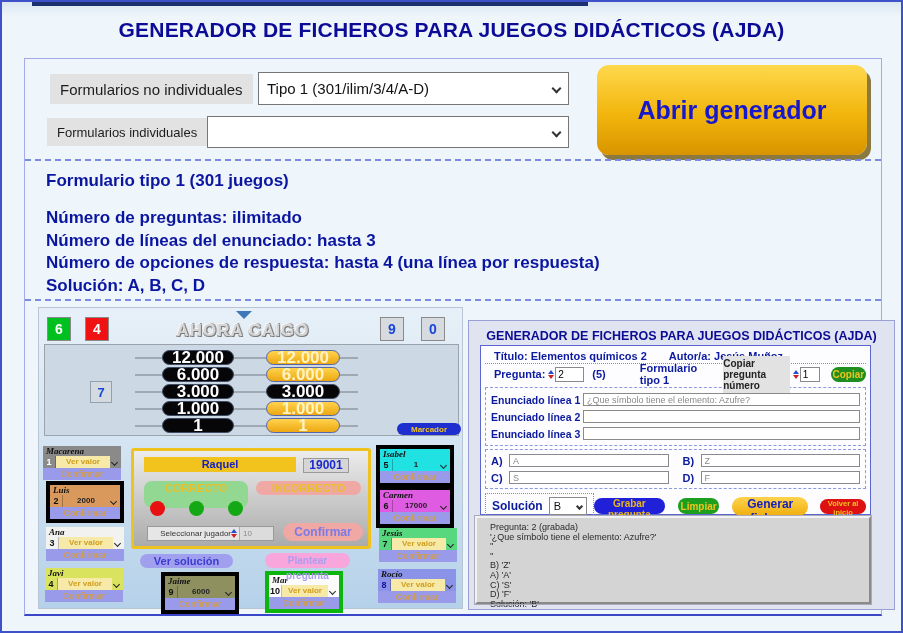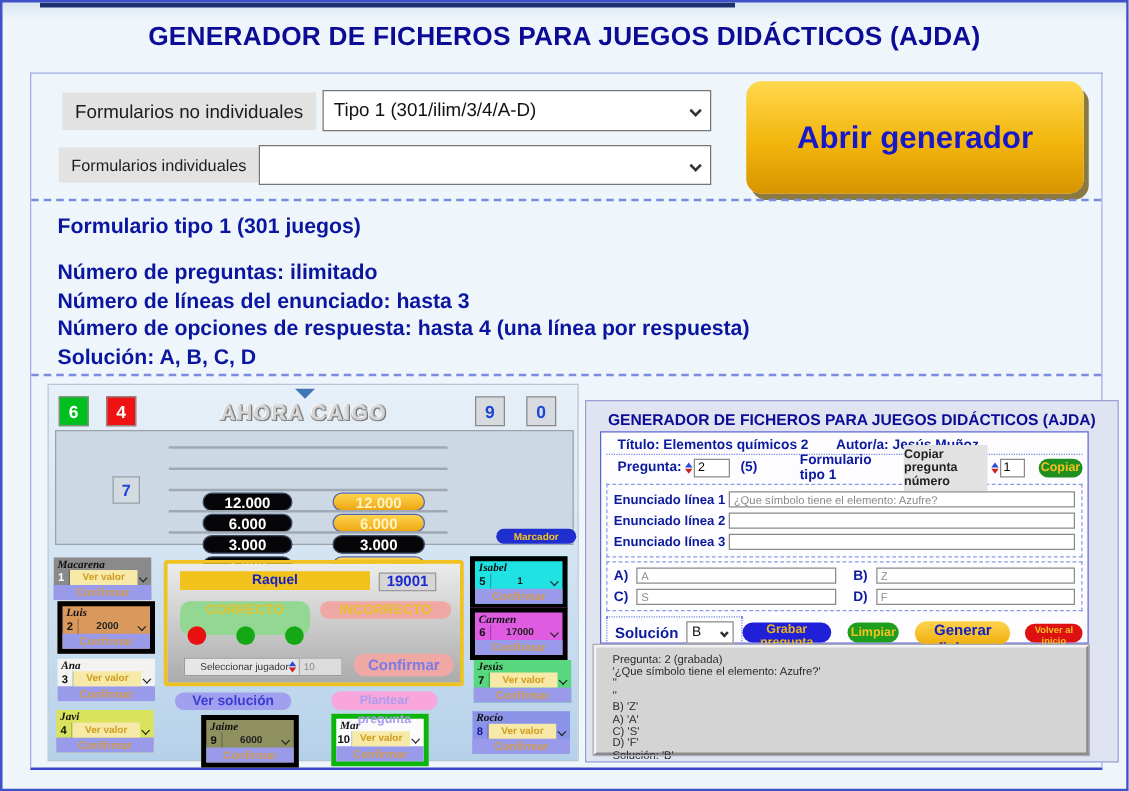--- a/index.html
+++ b/index.html
@@ -32,21 +32,21 @@
   .sq-green { left: 8px; top: 9px; background: #00c020; color: #fff; }
   .sq-red { left: 46px; top: 9px; background: #f01212; color: #fff; }
   .sq-9 { left: 341px; top: 9px; background: #d7dbdf; color: #1a46d8; }
   .sq-0 { left: 382px; top: 9px; background: #d7dbdf; color: #1a46d8; }
   .game-title { position: absolute; left: 204px; top: 13px; transform: translateX(-50%); font-size: 17px; font-weight: bold; letter-spacing: 1px; color: #d4d4d4; text-shadow: 1px 1px 0 #7a7a7a, -1px -1px 0 #f5f5f5, 1px -1px 0 #9a9a9a, -1px 1px 0 #9a9a9a; white-space: nowrap; }
   .game-chevron { position: absolute; left: 197px; top: 3px; width: 0; height: 0; border-left: 8px solid transparent; border-right: 8px solid transparent; border-top: 8px solid #3f76b8; }
   .board { position: absolute; left: 5px; top: 36px; width: 415px; height: 92px; background: #ccd8e3; border: 1px solid #9aa2ac; }
   .seven { position: absolute; left: 45px; top: 36px; width: 22px; height: 22px; background: #d3dae0; border: 1px solid #93a0ad; color: #1a46d8; font-weight: bold; font-size: 13px; display: flex; align-items: center; justify-content: center; }
   .mrow { position: absolute; left: 78px; width: 245px; height: 15px; }
   .mrow::before { content: ""; position: absolute; left: 12px; right: 10px; top: 7px; border-top: 2px solid #9fa9b3; }
-  .pill { position: absolute; top: 0; height: 15px; border-radius: 8px; display: flex; align-items: center; justify-content: center; font-size: 12px; font-weight: bold; margin-top: 44px; }
+  .pill { position: absolute; top: 0; height: 15px; border-radius: 8px; display: flex; align-items: center; justify-content: center; font-size: 17px; font-weight: bold; }
   .pill.black { background: #060608; color: #ffffff; border: 1px solid #3c4a66; }
   .pill.gold { background: linear-gradient(#ffd34d, #eda712); color: #fff3c2; border: 1px solid #5566aa; }
   .pill.pl { left: 39px; width: 72px; }
   .pill.pr { left: 143px; width: 74px; }
   .marcador { position: absolute; left: 352px; top: 78px; width: 64px; height: 12px; background: #1f2ecf; border-radius: 7px; color: #f4c51d; font-size: 8px; font-weight: bold; display: flex; align-items: center; justify-content: center; }
 
   
   .pp { position: absolute; width: 78px; font-size: 9px; }
   .pp-name { height: 10px; font-family: "Liberation Serif", serif; font-style: italic; font-weight: bold; font-size: 9px; color: #101010; padding-left: 3px; line-height: 10px; }
   .pp-ctrl { height: 12px; display: flex; align-items: stretch; }

